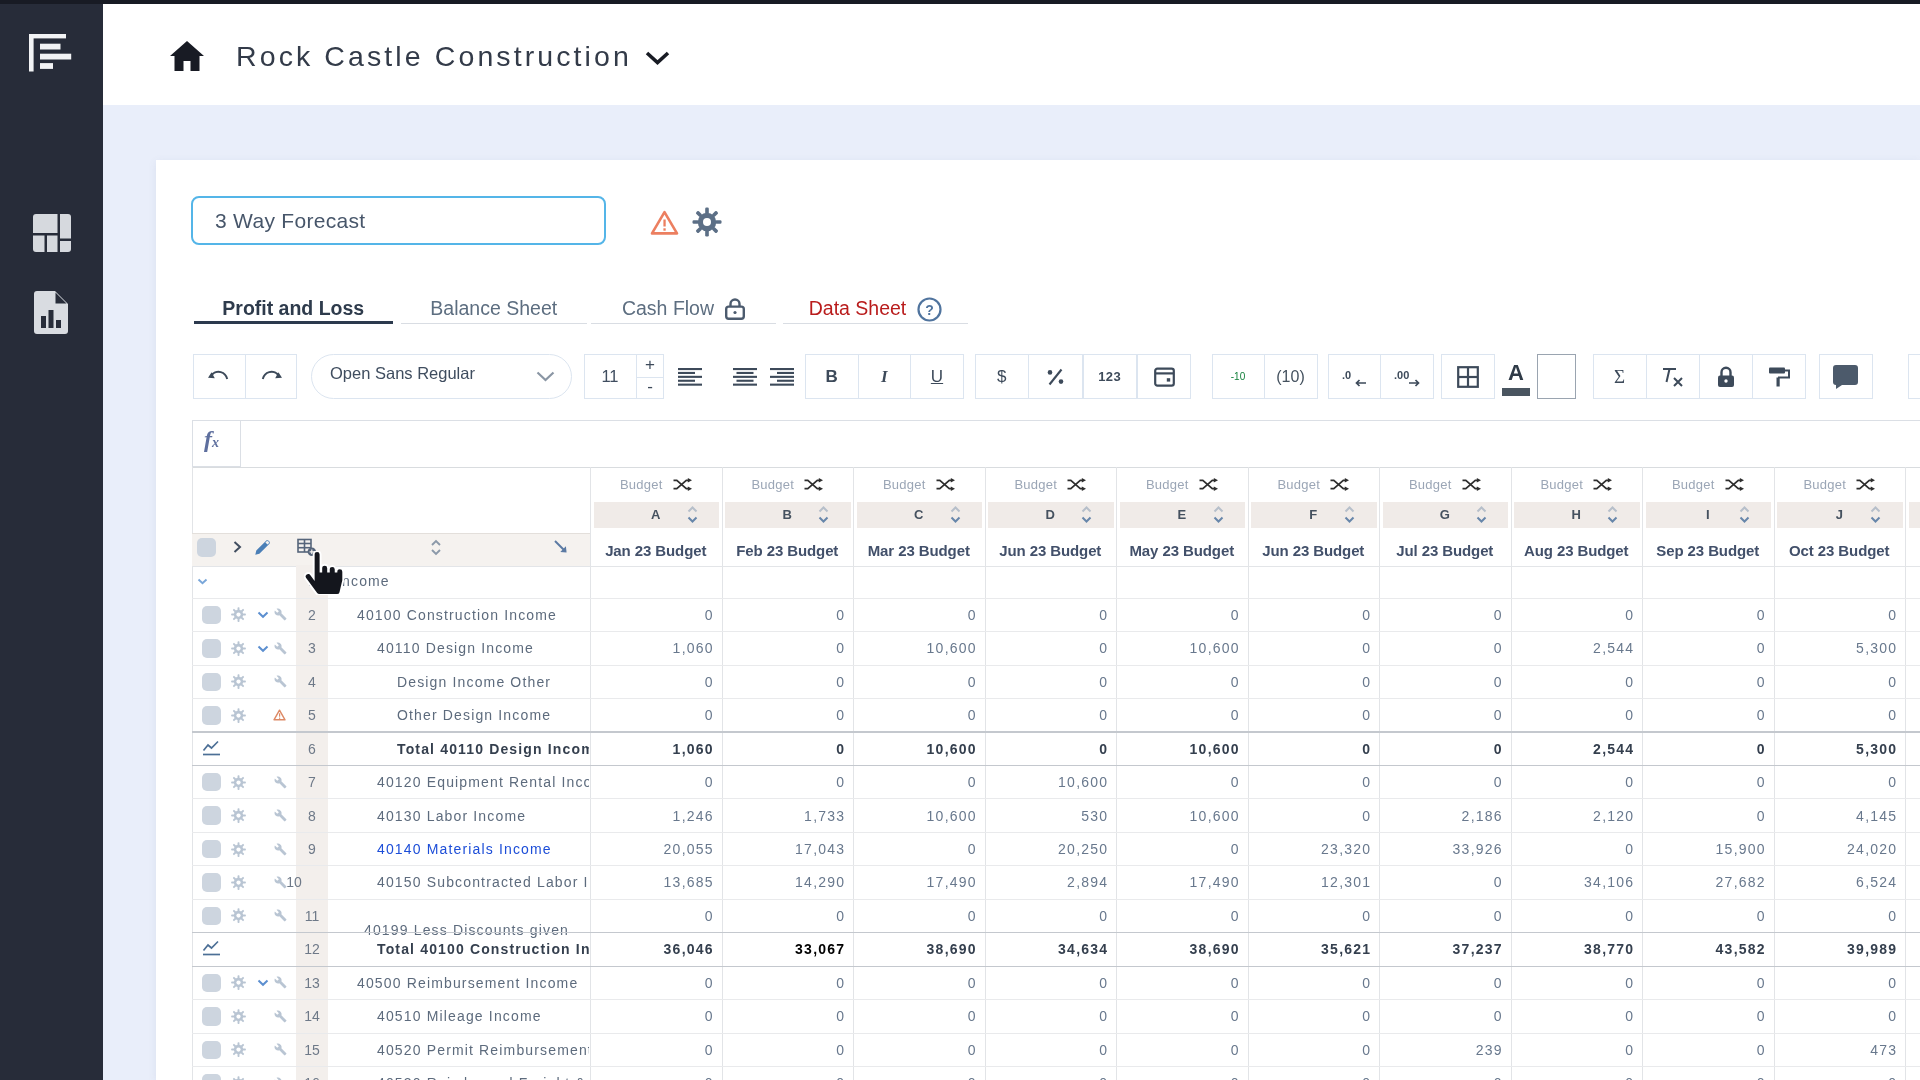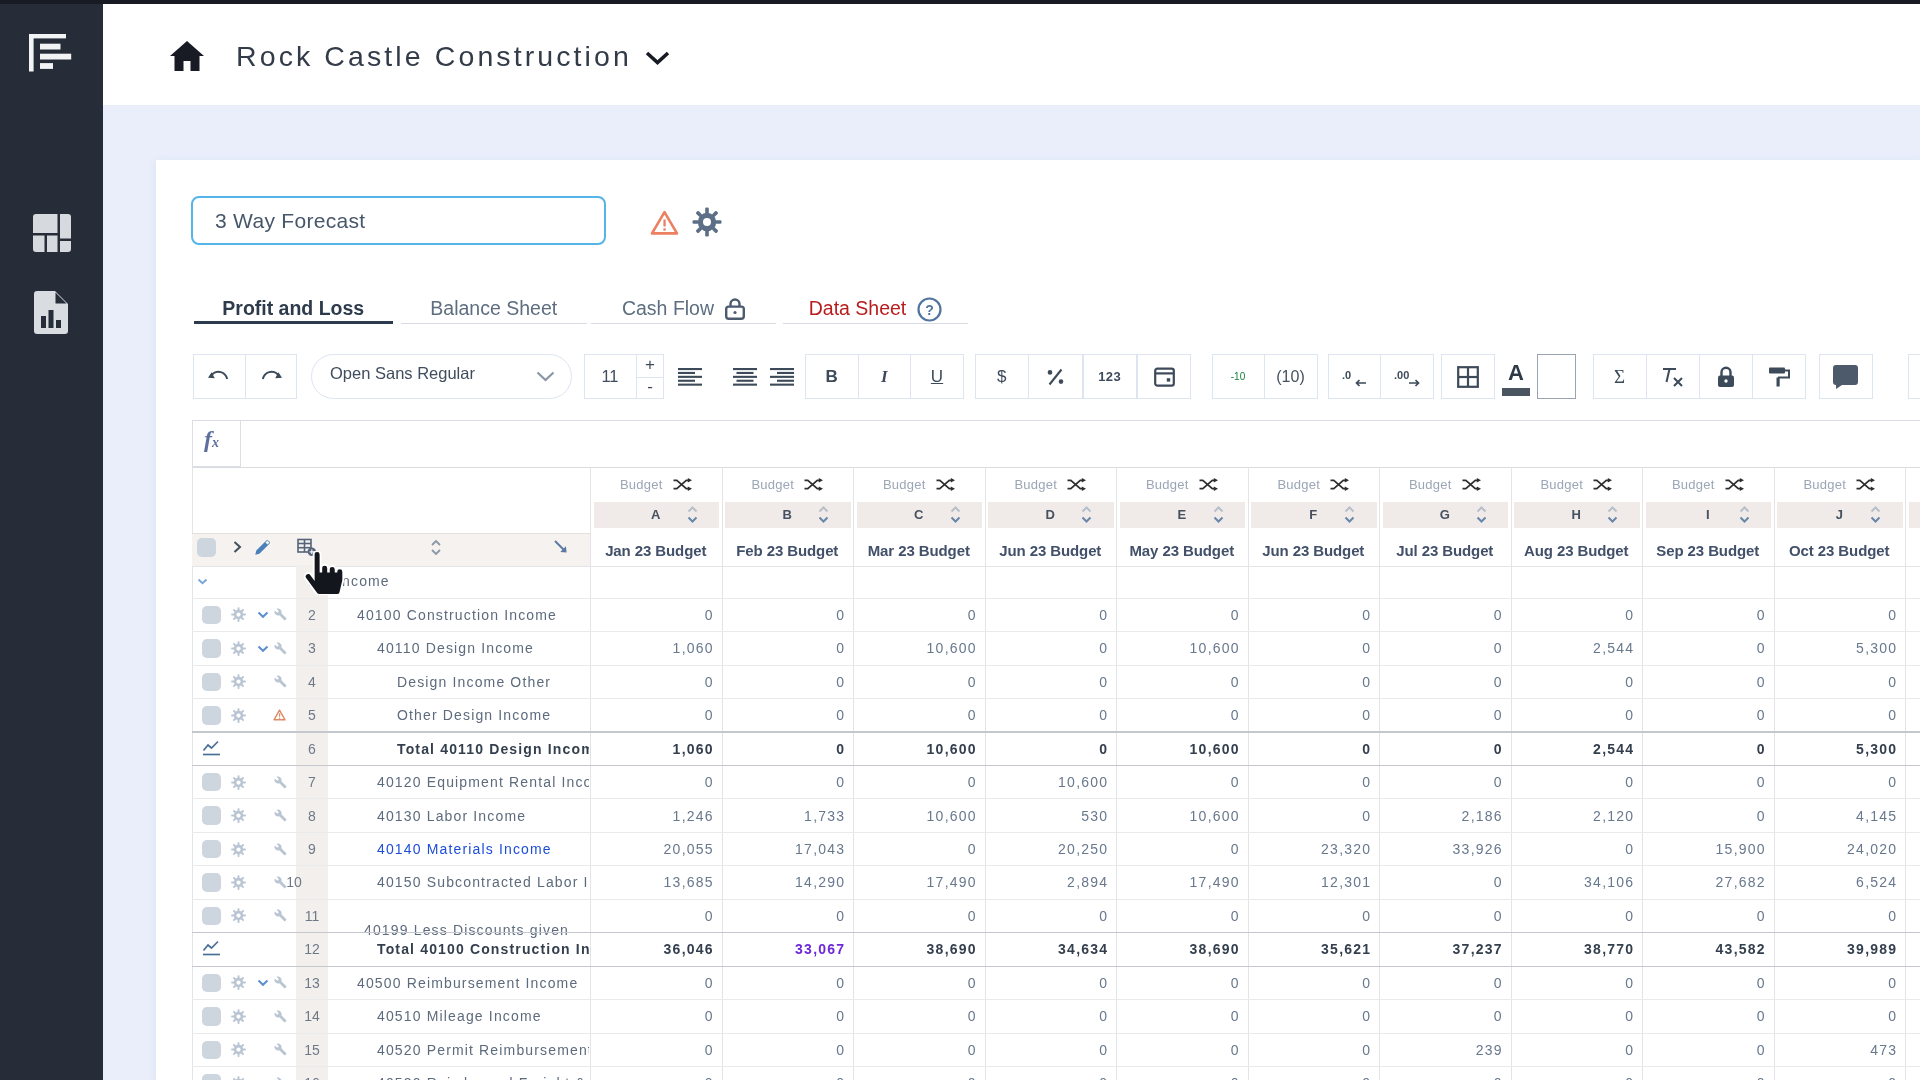--- a/index.html
+++ b/index.html
@@ -717,21 +717,21 @@
 <div style="position:absolute;left:1773.5px;top:899.2px;width:123.9px;height:33.45px;display:flex;align-items:center;justify-content:flex-end;font-size:14px;font-weight:400;color:#68788d;letter-spacing:1.25px;">0</div>
 <div style="position:absolute;left:192px;top:932.1500000000001px;width:1728px;height:1.2px;background:#c4c8ce;"></div>
 <div style="position:absolute;left:192px;top:965.6000000000001px;width:1728px;height:1.2px;background:#c4c8ce;"></div>
 <svg style="position:absolute;left:202px;top:940.3750000000001px" width="19" height="17" viewBox="0 0 19 17">
     <path fill="none" stroke="#4c6f96" stroke-width="1.7" d="M1.5 10.5 L6 5 L9.5 8 L16 1.5"></path>
     <path fill="none" stroke="#4c6f96" stroke-width="1.7" d="M1 14.5 H18"></path>
   </svg>
 <div style="position:absolute;left:296px;top:932.6500000000001px;width:32px;height:33.45px;display:flex;align-items:center;justify-content:center;font-size:14px;color:#6e7988;">12</div>
 <div style="position:absolute;left:377px;top:932.6500000000001px;width:212px;height:33.45px;display:flex;align-items:center;font-size:14px;font-weight:700;color:#343f4e;letter-spacing:1.15px;white-space:nowrap;overflow:hidden;">Total 40100 Construction Income</div>
 <div style="position:absolute;left:590px;top:932.6500000000001px;width:123.9px;height:33.45px;display:flex;align-items:center;justify-content:flex-end;font-size:14px;font-weight:700;color:#343f4e;letter-spacing:1.25px;">36,046</div>
-<div style="position:absolute;left:721.5px;top:932.6500000000001px;width:123.9px;height:33.45px;display:flex;align-items:center;justify-content:flex-end;font-size:14px;font-weight:700;color:#6d28d9;letter-spacing:1.25px;">33,067</div>
+<div style="position:absolute;left:721.5px;top:932.6500000000001px;width:123.9px;height:33.45px;display:flex;align-items:center;justify-content:flex-end;font-size:14px;font-weight:700;color:#000000;letter-spacing:1.25px;">33,067</div>
 <div style="position:absolute;left:853px;top:932.6500000000001px;width:123.9px;height:33.45px;display:flex;align-items:center;justify-content:flex-end;font-size:14px;font-weight:700;color:#343f4e;letter-spacing:1.25px;">38,690</div>
 <div style="position:absolute;left:984.5px;top:932.6500000000001px;width:123.9px;height:33.45px;display:flex;align-items:center;justify-content:flex-end;font-size:14px;font-weight:700;color:#343f4e;letter-spacing:1.25px;">34,634</div>
 <div style="position:absolute;left:1116px;top:932.6500000000001px;width:123.9px;height:33.45px;display:flex;align-items:center;justify-content:flex-end;font-size:14px;font-weight:700;color:#343f4e;letter-spacing:1.25px;">38,690</div>
 <div style="position:absolute;left:1247.5px;top:932.6500000000001px;width:123.9px;height:33.45px;display:flex;align-items:center;justify-content:flex-end;font-size:14px;font-weight:700;color:#343f4e;letter-spacing:1.25px;">35,621</div>
 <div style="position:absolute;left:1379px;top:932.6500000000001px;width:123.9px;height:33.45px;display:flex;align-items:center;justify-content:flex-end;font-size:14px;font-weight:700;color:#343f4e;letter-spacing:1.25px;">37,237</div>
 <div style="position:absolute;left:1510.5px;top:932.6500000000001px;width:123.9px;height:33.45px;display:flex;align-items:center;justify-content:flex-end;font-size:14px;font-weight:700;color:#343f4e;letter-spacing:1.25px;">38,770</div>
 <div style="position:absolute;left:1642px;top:932.6500000000001px;width:123.9px;height:33.45px;display:flex;align-items:center;justify-content:flex-end;font-size:14px;font-weight:700;color:#343f4e;letter-spacing:1.25px;">43,582</div>
 <div style="position:absolute;left:1773.5px;top:932.6500000000001px;width:123.9px;height:33.45px;display:flex;align-items:center;justify-content:flex-end;font-size:14px;font-weight:700;color:#343f4e;letter-spacing:1.25px;">39,989</div>
 <div style="position:absolute;left:192px;top:999.0500000000002px;width:1728px;height:1px;background:#e9eaec;"></div>
 <div style="position:absolute;left:202px;top:973.6250000000001px;width:18.5px;height:18.5px;background:#cdd5df;border-radius:5px;"></div>

